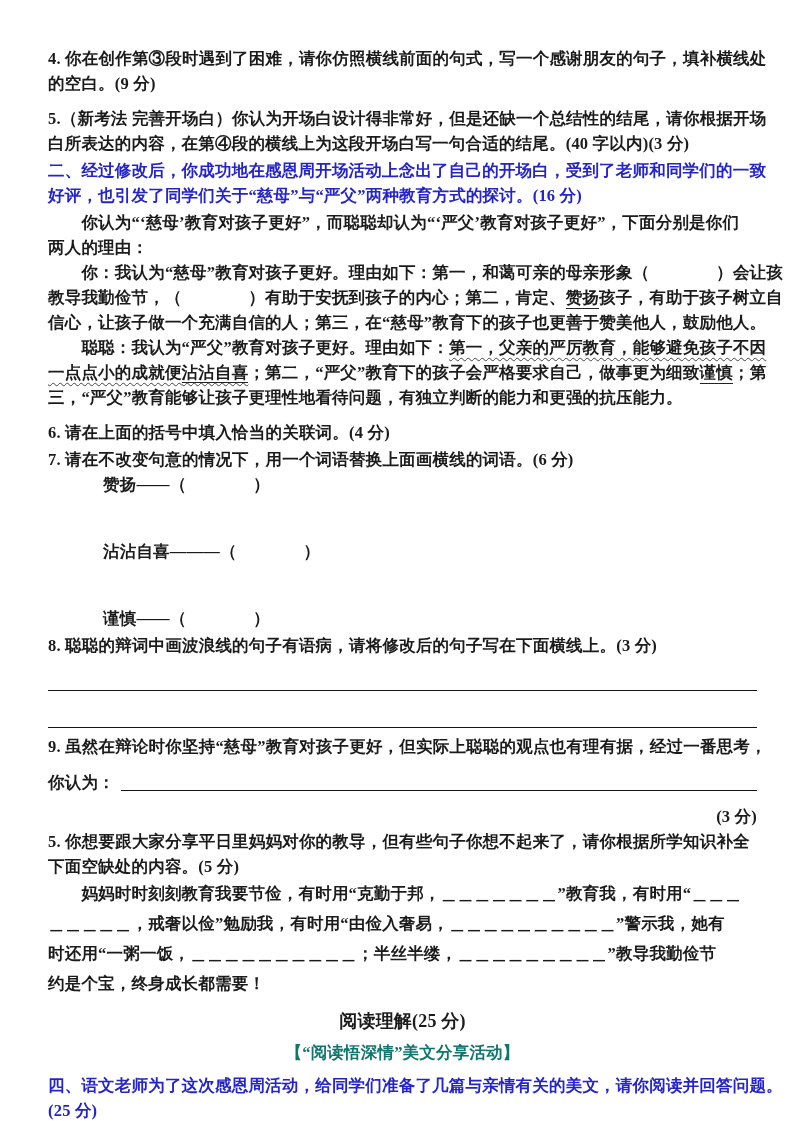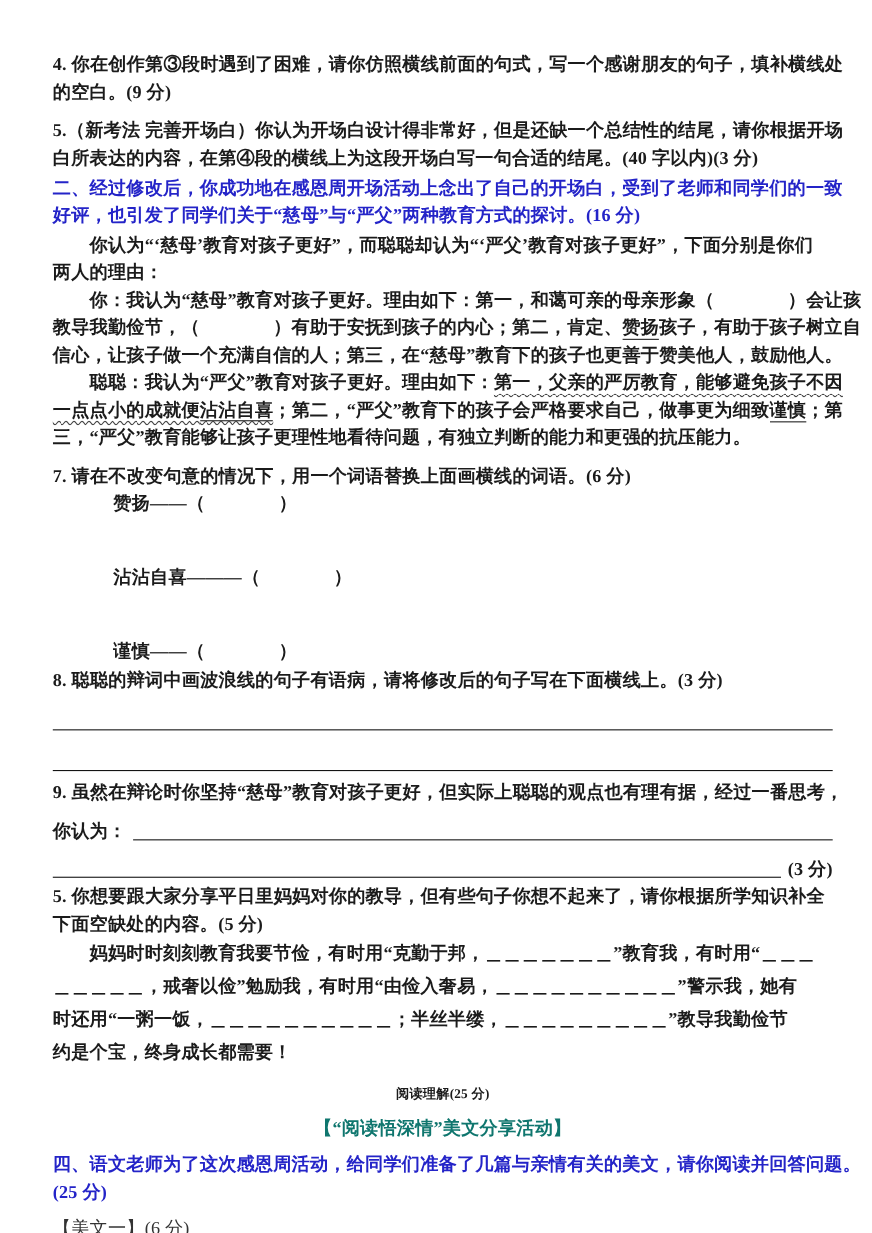--- a/index.html
+++ b/index.html
@@ -6,35 +6,35 @@
   body{
     width:793px;height:1121px;background:#ffffff;
     font-family:"Liberation Serif","DejaVu Serif",serif;
     color:#1b1b1b;overflow:hidden;
   }
   .doc{box-sizing:border-box;width:793px;padding:46px 36px 0 48px;}
   .ln{font-size:16.5px;line-height:25px;font-weight:600;letter-spacing:0.2px;white-space:nowrap;}
   .blue{color:#2424c8;font-weight:700;}
   .red{color:#0f766e;font-weight:700;}
   .center{text-align:center;white-space:normal;}
-  .heading{font-size:12px;font-weight:700;}
+  .heading{font-size:18px;font-weight:700;}
   .light{font-weight:500;color:#333;}
   .u{border-bottom:1.5px solid #222;padding-bottom:0.5px;}
   .w{text-decoration:underline;text-decoration-style:wavy;text-decoration-thickness:1px;text-decoration-color:#444;text-underline-offset:4px;text-align:right;}
   .uw{text-decoration:underline;text-decoration-style:wavy;text-decoration-thickness:1px;text-decoration-color:#444;text-underline-offset:4px;border-bottom:1.5px solid #222;}
   .mb10{margin-bottom:10px;} .mb8{margin-bottom:8px;} .mb2{margin-bottom:2px;}
   .mt4{margin-top:4px;} .mt6{margin-top:6px;} .mt8{margin-top:8px;} .mt10{margin-top:10px;}
   .ans-line{border-bottom:1.6px solid #141414;}
   .ans-1{height:24px;}
   .ans-2{height:36px;margin-bottom:6px;}
   .flexrow{display:flex;align-items:flex-end;}
   .fill{flex:1;border-bottom:1.6px solid #141414;margin:0 0 4px 6px;}
   .fill-left{flex:1;border-bottom:1.6px solid #141414;margin:0 6px 4px 0;}
   .row-prompt{height:36px;}
-  .row-score{height:34px;}
+  .row-score{height:34px;flex-direction:column;}
   .blanks-row{display:flex;gap:42px;padding-left:55px;flex-direction:column;}
   .mother .ln{line-height:30px;}
 </style>
 </head>
 <body>
 
 <div class="doc">
 
   <div class="mb10">
     <div class="ln">4. 你在创作第③段时遇到了困难，请你仿照横线前面的句式，写一个感谢朋友的句子，填补横线处</div>
@@ -61,20 +61,21 @@
     <div class="ln"><span>教导我勤俭节，（　　　　）有助于安抚到孩子的内心；第二，肯定、</span><span class="u">赞扬</span><span>孩子，有助于孩子树立自</span></div>
     <div class="ln"><span>信心，让孩子做一个充满自信的人；第三，在“慈母”教育下的孩子也更善于赞美他人，鼓励他人。</span></div>
   </div>
 
   <div class="mb10">
     <div class="ln"><span>　　聪聪：我认为“严父”教育对孩子更好。理由如下：</span><span class="w">第一，父亲的严厉教育，能够避免孩子不因</span></div>
     <div class="ln"><span class="w">一点点小的成就便</span><span class="uw">沾沾自喜</span><span>；第二，“严父”教育下的孩子会严格要求自己，做事更为细致</span><span class="u">谨慎</span><span>；第</span></div>
     <div class="ln"><span>三，“严父”教育能够让孩子更理性地看待问题，有独立判断的能力和更强的抗压能力。</span></div>
   </div>
 
+  <div class="ln mb2">6. 请在上面的括号中填入恰当的关联词。(4 分)</div>
   <div class="ln">7. 请在不改变句意的情况下，用一个词语替换上面画横线的词语。(6 分)</div>
 
   <div class="ln blanks-row mb2">
     <span>赞扬——（　　　　）</span>
     <span>沾沾自喜———（　　　　）</span>
     <span>谨慎——（　　　　）</span>
   </div>
 
   <div class="ln mb8">8. 聪聪的辩词中画波浪线的句子有语病，请将修改后的句子写在下面横线上。(3 分)</div>
 

